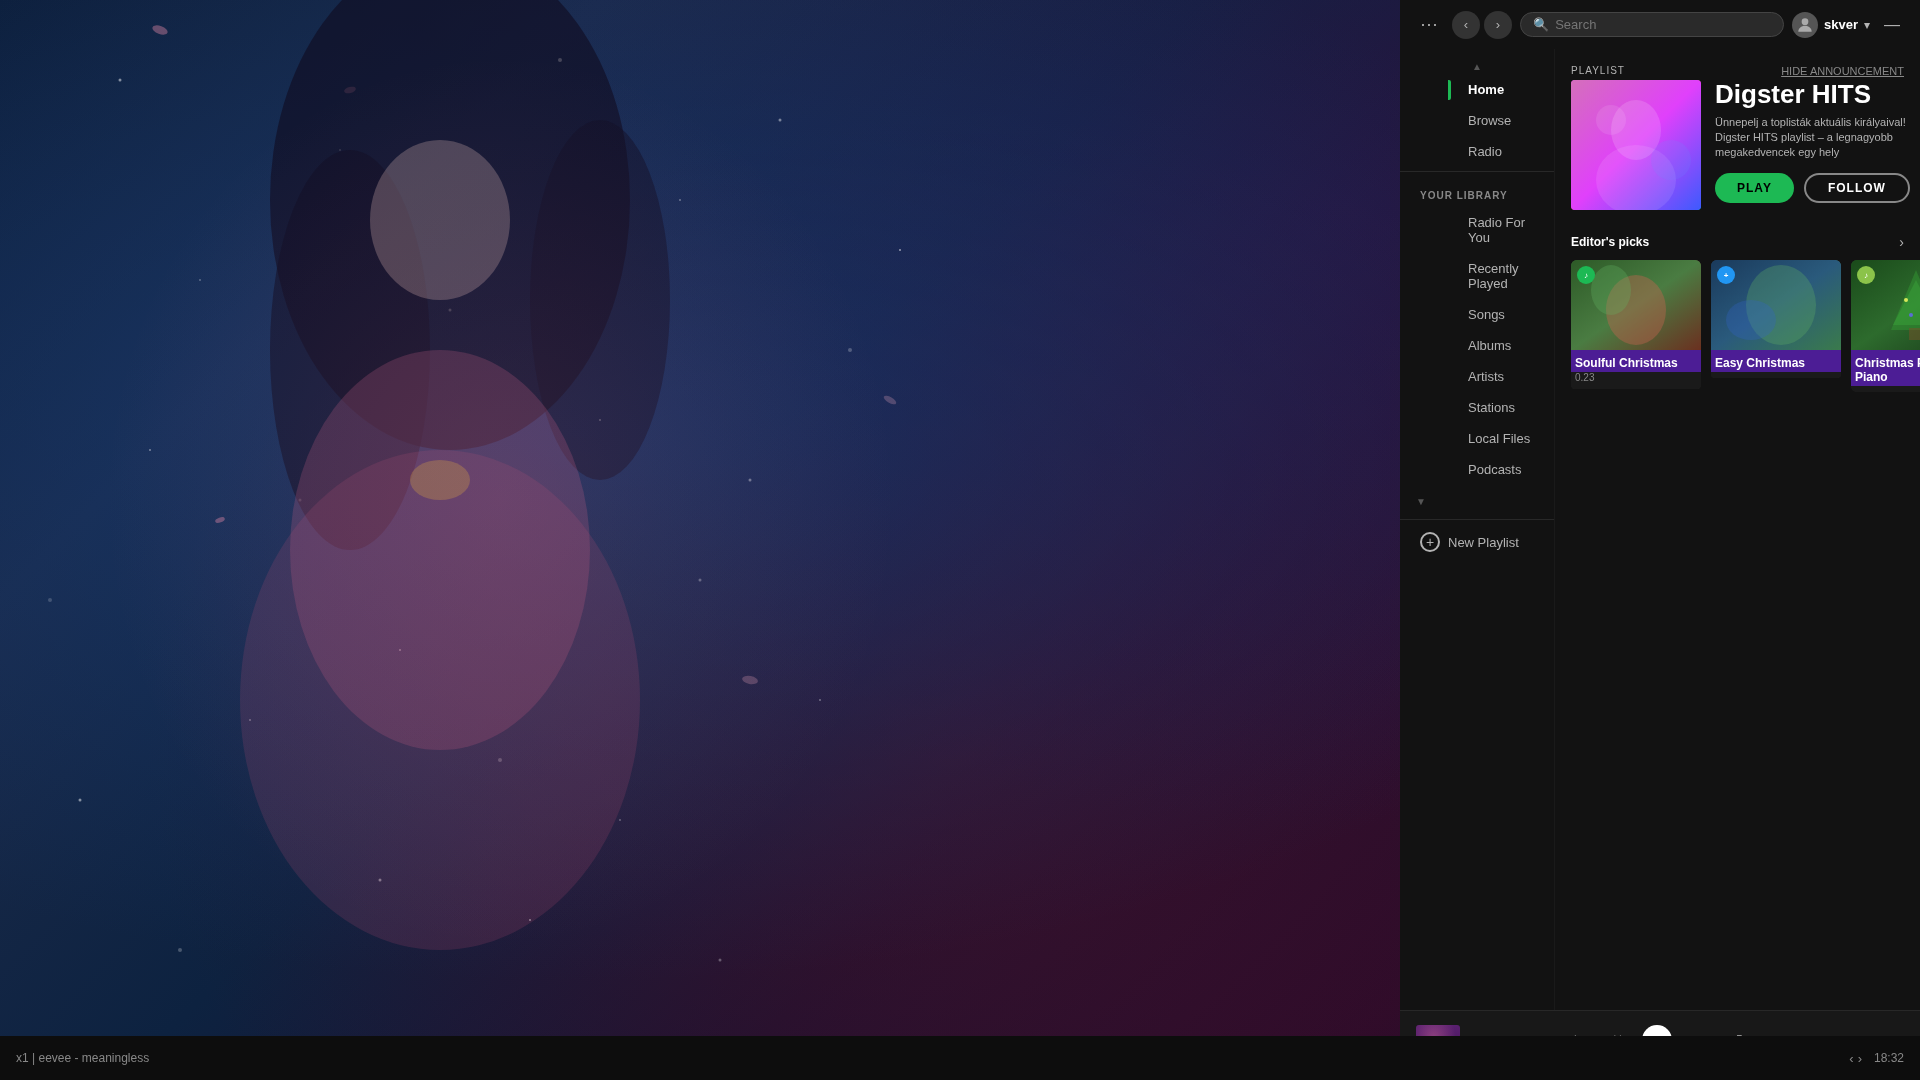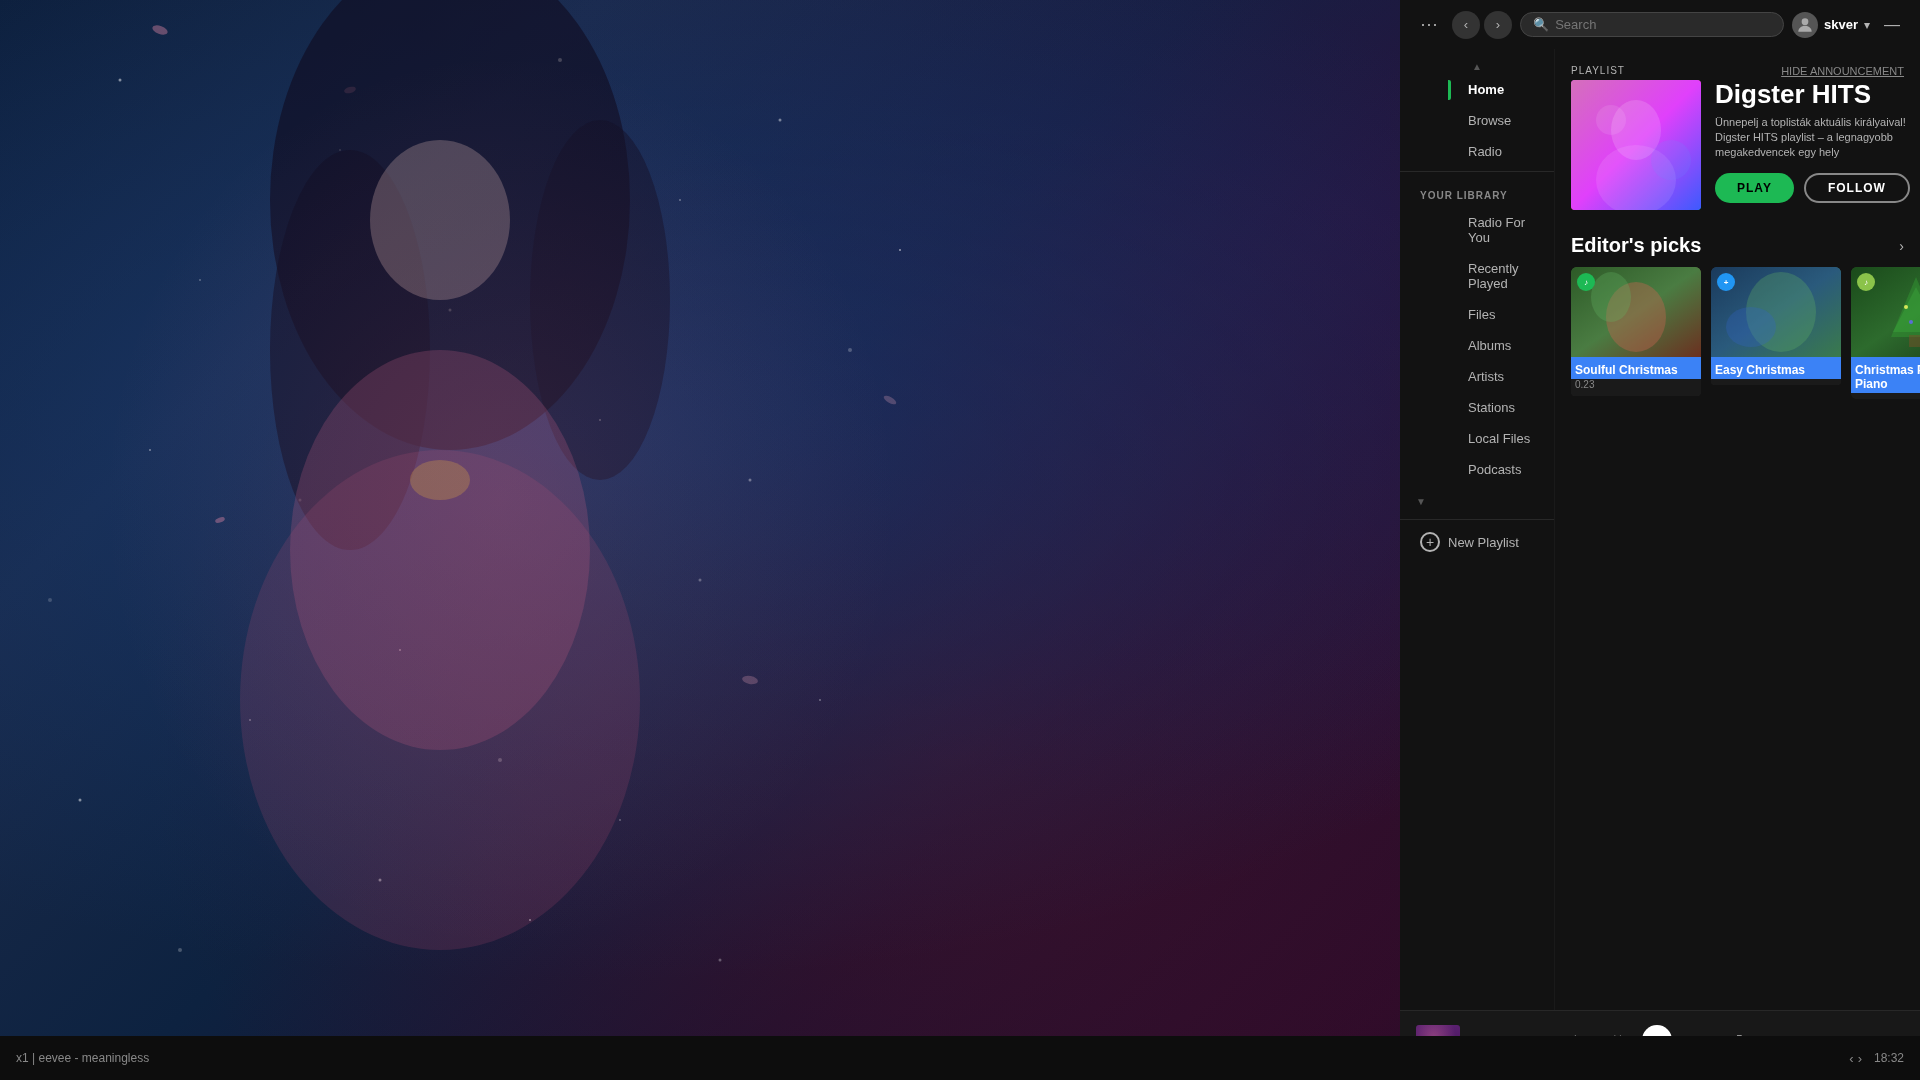--- a/index.html
+++ b/index.html
@@ -322,21 +322,21 @@
       padding: 8px 16px 16px;
     }
     #editors-picks-header {
       display: flex;
       align-items: center;
       justify-content: space-between;
       margin-bottom: 10px;
     }
     #editors-picks-title {
       color: #fff;
-      font-size: 20px;
+      font-size: 12px;
       font-weight: 700;
     }
     #editors-picks-arrow {
       color: #b3b3b3;
       font-size: 14px;
       cursor: pointer;
     }
 
     #picks-grid {
       display: flex;
@@ -354,21 +354,21 @@
       width: 130px;
       height: 90px;
       position: relative;
       overflow: hidden;
     }
     .pick-card-label {
       color: #fff;
       font-size: 12px;
       font-weight: 700;
       padding: 6px 4px 2px;
-      background: #3b82f6;
+      background: #4c1d95;
     }
     .pick-card-sub {
       color: #888;
       font-size: 10px;
       padding: 0 4px 6px;
       background: #1a1a1a;
     }
     .pick-badge {
       position: absolute;
       top: 6px;
@@ -711,21 +711,21 @@
 
       <div class="sidebar-section-label">YOUR LIBRARY</div>
 
       <div class="sidebar-item">
         <span>Radio For You</span>
       </div>
       <div class="sidebar-item">
         <span>Recently Played</span>
       </div>
       <div class="sidebar-item">
-        <span>Files</span>
+        <span>Songs</span>
       </div>
       <div class="sidebar-item">
         <span>Albums</span>
       </div>
       <div class="sidebar-item">
         <span>Artists</span>
       </div>
       <div class="sidebar-item">
         <span>Stations</span>
       </div>

